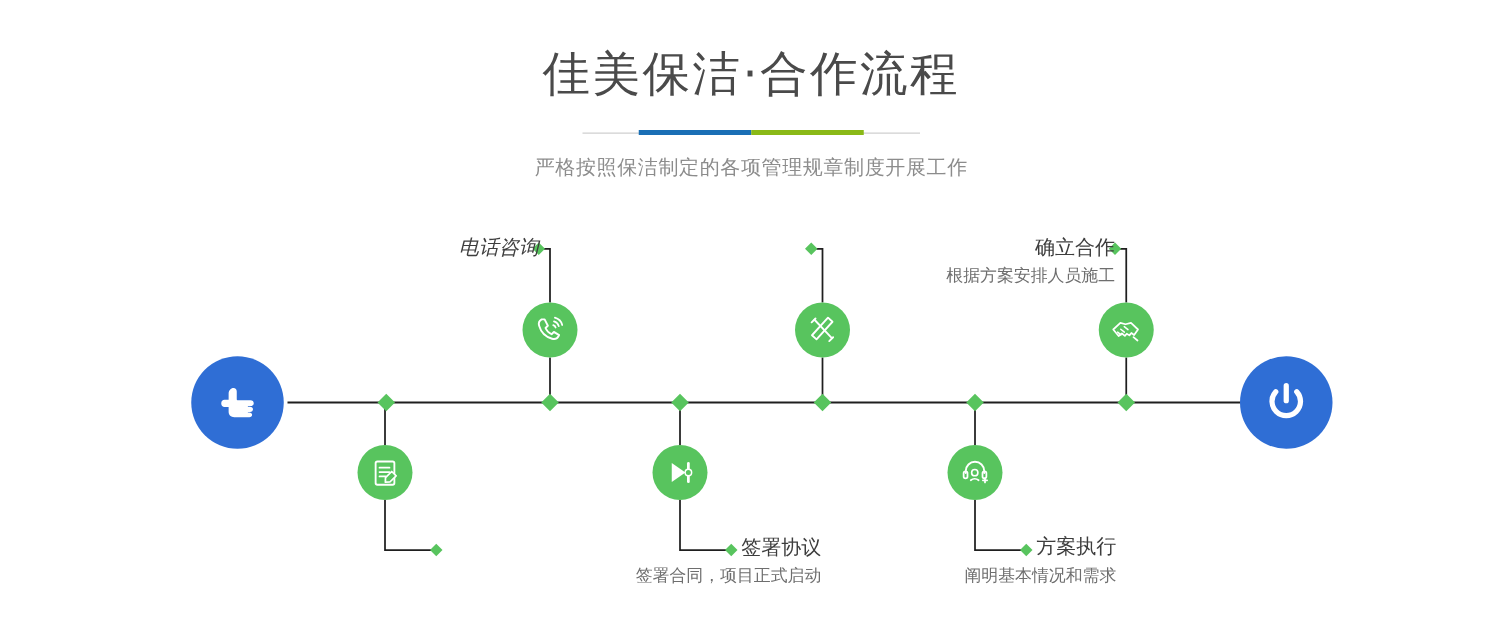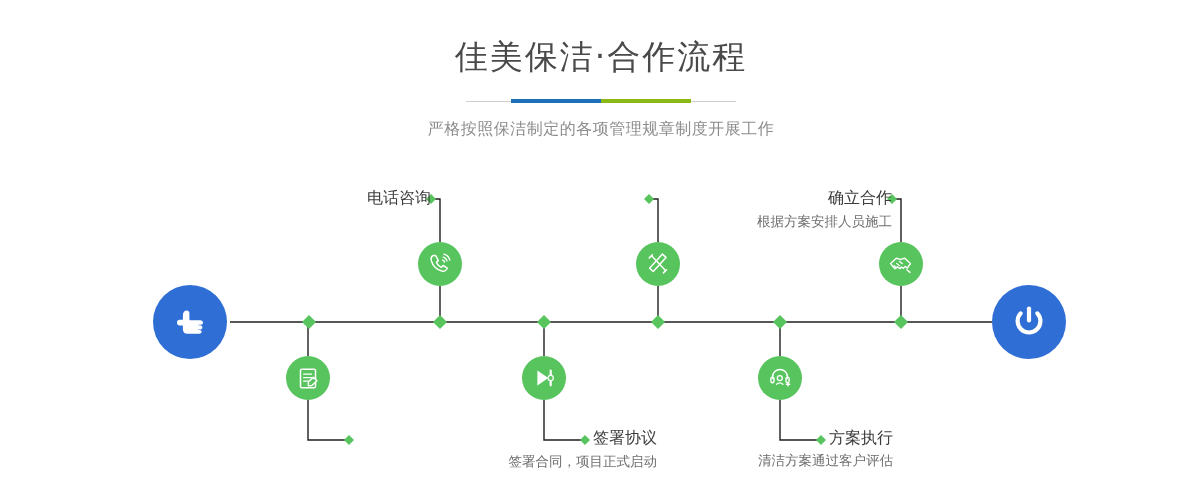--- a/index.html
+++ b/index.html
@@ -8,21 +8,21 @@
     background:#ffffff;
     font-family:"DejaVu Sans","Liberation Sans",sans-serif;
     overflow:hidden;
     position:relative;
   }
   #stage{position:relative;width:1202px;height:502px;}
 
   
   .header{position:absolute;left:0;top:0;width:1202px;text-align:center;}
   .title{
-    font-size:33px;line-height:1;letter-spacing:2px;
+    font-size:38px;line-height:1;letter-spacing:2px;
     color:#4a4a4a;font-weight:400;
     margin-top:40px;
   }
   .divider-wrap{
     position:relative;width:270px;height:14px;margin:22px auto 0;
   }
   .divider-line{
     position:absolute;left:0;top:6px;width:270px;height:1px;background:#cfcfcf;
   }
   .divider-seg{position:absolute;top:4px;height:4px;}
@@ -123,21 +123,21 @@
     <div class="node green" style="left:418px;top:242px;">
       <span>
         <svg width="26" height="26" viewBox="0 0 26 26">
           <path d="M6.3 4.5c-1.8 1-2.6 3-2 5.1 1.4 5 5.4 9 10.4 10.4 2.1.6 4.1-.2 5.1-2l.5-.9-4.2-2.6-1.8 1.9c-2.2-1-4-2.8-4.9-5l1.9-1.8L8.7 4.5z" fill="none" stroke="#ffffff" stroke-width="1.5" stroke-linejoin="round"></path>
           <path d="M16.2 6.1a5.4 5.4 0 0 1 3.8 3.8" fill="none" stroke="#ffffff" stroke-width="1.4" stroke-linecap="round"></path>
           <path d="M15.6 9.1a2.8 2.8 0 0 1 1.9 1.9" fill="none" stroke="#ffffff" stroke-width="1.4" stroke-linecap="round"></path>
           <path d="M16.9 3.1a8.3 8.3 0 0 1 5.9 5.9" fill="none" stroke="#ffffff" stroke-width="1.4" stroke-linecap="round"></path>
         </svg>
       </span>
     </div>
-    <div class="lbl right-al" style="left:175px;top:188px;width:256px;">
+    <div class="lbl right-al" style="left:175px;top:188px;width:256px;font-style:italic;">
       <div class="t">电话咨询</div>
     </div>
 
     <div class="node green" style="left:636px;top:242px;">
       <span>
         <svg width="26" height="26" viewBox="0 0 26 26">
           <path d="M4.6 20.2 17.4 6.1l3.6 3.3-12.8 14.1z" transform="translate(0,-3)" fill="none" stroke="#ffffff" stroke-width="1.5" stroke-linejoin="round"></path>
           <path d="M6.6 4.8l13.9 14.7" fill="none" stroke="#ffffff" stroke-width="1.5" stroke-linecap="round"></path>
           <path d="M4.3 6.9l3.1-3.1" fill="none" stroke="#ffffff" stroke-width="1.5" stroke-linecap="round"></path>
           <path d="M18.4 21.9l3.1-3.1" fill="none" stroke="#ffffff" stroke-width="1.5" stroke-linecap="round"></path>
@@ -177,21 +177,21 @@
       <span>
         <svg width="26" height="26" viewBox="0 0 26 26">
           <path d="M6.4 5.4 17.3 13 6.4 20.6z" fill="#ffffff"></path>
           <rect x="18.6" y="4.6" width="2.2" height="16.8" rx="1.1" fill="#ffffff"></rect>
           <circle cx="19.7" cy="13" r="2.6" fill="#58c45e" stroke="#ffffff" stroke-width="1.2"></circle>
         </svg>
       </span>
     </div>
     <div class="lbl left-al" style="left:593px;top:428px;width:300px;font-family:Liberation Serif, serif;">
       <div class="t">方案执行</div>
-      <div class="d">清洁方案通过客户评估</div>
+      <div class="d">阐明基本情况和需求</div>
     </div>
 
     <div class="node green" style="left:758px;top:356px;">
       <span>
         <svg width="26" height="26" viewBox="0 0 26 26">
           <path d="M5.6 13.4v-1.6a7.4 7.4 0 0 1 14.8 0v1.6" fill="none" stroke="#ffffff" stroke-width="1.5" stroke-linecap="round"></path>
           <rect x="3.9" y="12.1" width="3.1" height="5.6" rx="1.5" fill="none" stroke="#ffffff" stroke-width="1.4"></rect>
           <rect x="19" y="12.1" width="3.1" height="5.6" rx="1.5" fill="none" stroke="#ffffff" stroke-width="1.4"></rect>
           <path d="M9.6 19.2a4.9 4.9 0 0 1 6.3 0" fill="none" stroke="#ffffff" stroke-width="1.4" stroke-linecap="round"></path>
           <circle cx="12.8" cy="13.1" r="2.5" fill="none" stroke="#ffffff" stroke-width="1.3"></circle>

